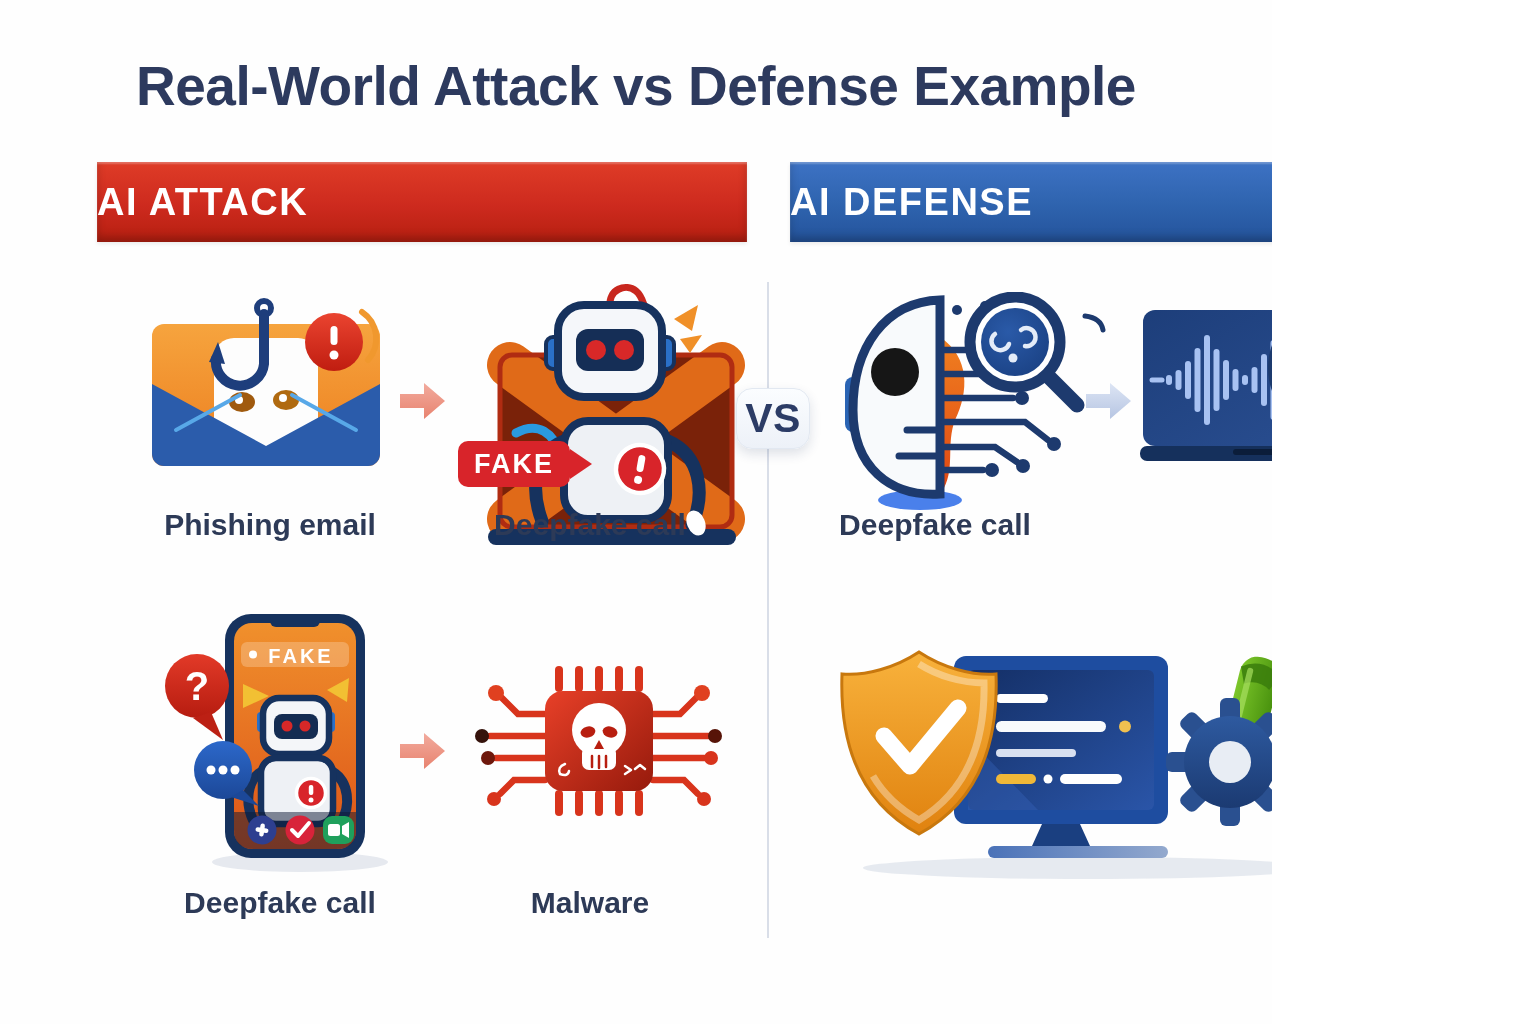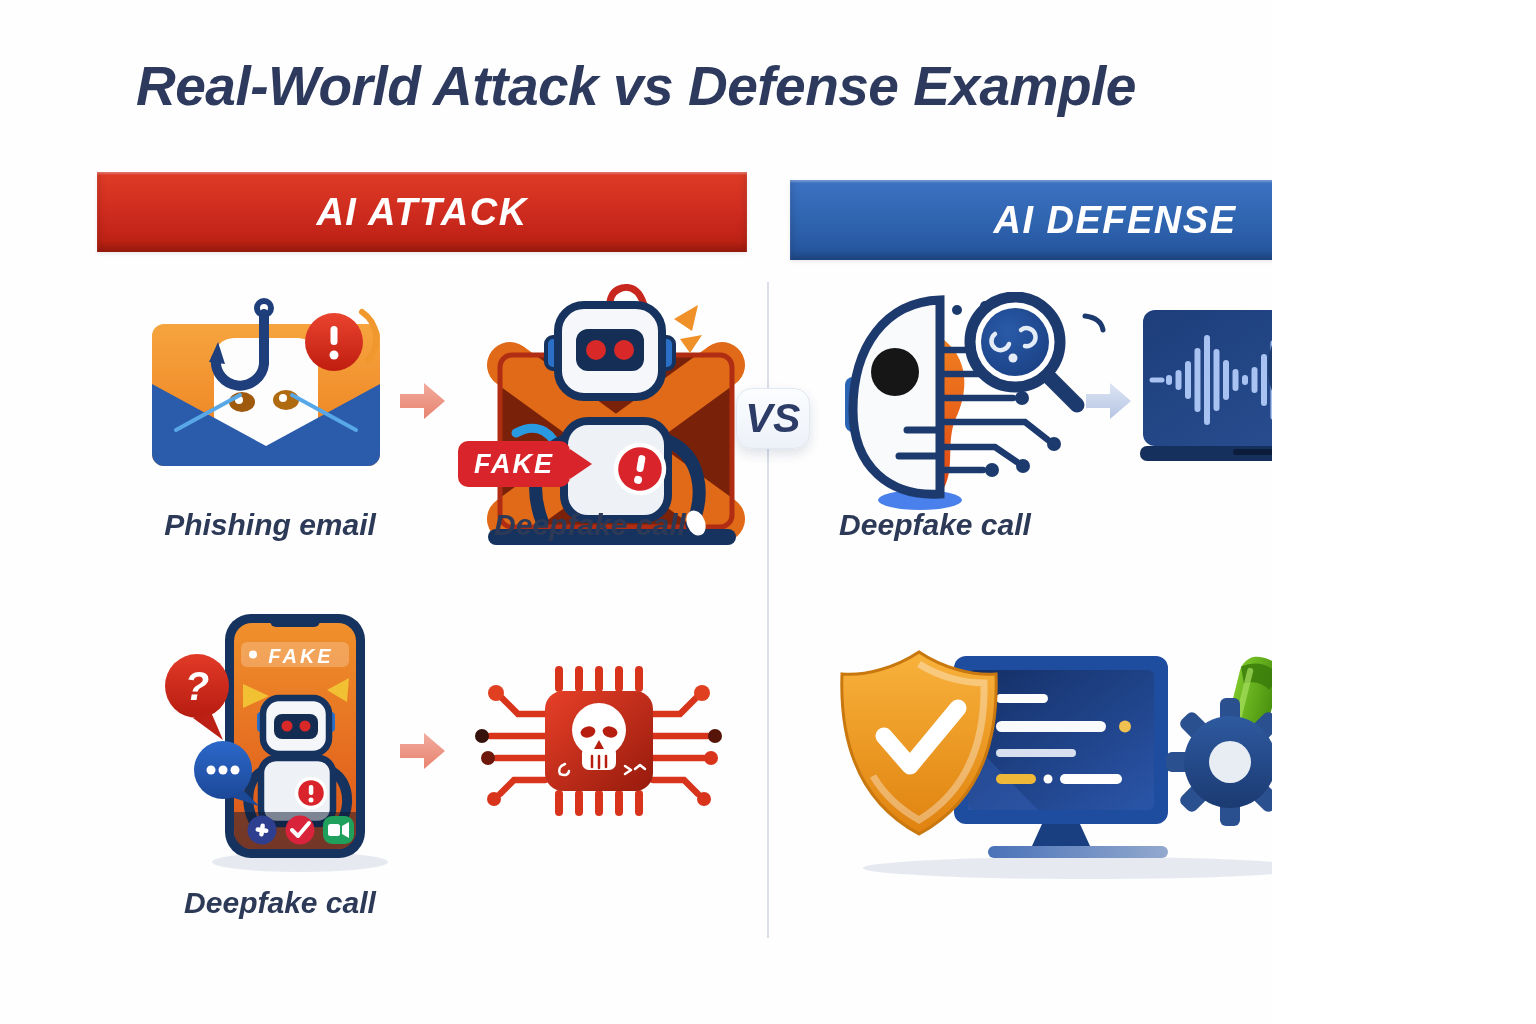--- a/index.html
+++ b/index.html
@@ -1,34 +1,33 @@
 <!DOCTYPE html>
 <html style="--color-background: #fefefe; --color-attack-red: #cd2a1e; --color-defense-blue: #2e63ae; --color-title-navy: #2d3a5e; --color-label-navy: #2d3a57; --color-arrow-salmon: #ec9384; --color-arrow-gray: #c5d2e8; --color-warning-red: #d8242a; --color-fake-badge-red: #d8242a; --color-shield-orange: #f09a28;"><head>
 <meta charset="utf-8">
 <style>
   html,body{margin:0;padding:0;background:#fff;}
   .canvas{
     position:relative;width:1272px;height:1024px;overflow:hidden;
     background:var(--color-background,#fefefe);
     font-family:"Liberation Sans",sans-serif;
-    font-style:italic;
   }
   .title{
     position:absolute;left:0;right:0;top:54px;text-align:center;
     font-size:55px;font-weight:600;letter-spacing:-0.5px;
     color:var(--color-title-navy,#2d3a5e);
   }
   .banner{
-    position:absolute;top:172px;height:80px;width:650px;
-    display:flex;align-items:center;justify-content:center;
+    position:absolute;top:162px;height:80px;width:650px;
+    display:flex;align-items:center;
     color:#fff;font-size:38px;font-weight:700;letter-spacing:1.5px;
     box-shadow:inset 0 2px 2px rgba(255,255,255,.28), inset 0 -5px 8px rgba(0,0,0,.22), 0 2px 4px rgba(0,0,0,.08);
   }
   .banner.attack{left:97px;background:linear-gradient(180deg,#df3c27 0%,var(--color-attack-red,#cd2a1e) 55%,#b61f10 100%);}
-  .banner.defense{left:790px;background:linear-gradient(180deg,#3d72c4 0%,var(--color-defense-blue,#2e63ae) 55%,#24539b 100%);margin-top:8px;}
+  .banner.defense{left:790px;background:linear-gradient(180deg,#3d72c4 0%,var(--color-defense-blue,#2e63ae) 55%,#24539b 100%);}
   .divider{position:absolute;left:767px;top:282px;width:2px;height:656px;background:#d9dee8;}
   .vs-badge{
     position:absolute;left:736px;top:388px;width:72px;height:59px;
     background:linear-gradient(180deg,#fbfdff,#edf1f8);
     border:1px solid #e2e8f1;border-radius:16px;
     box-shadow:0 5px 12px rgba(30,50,90,.14);
     display:flex;align-items:center;justify-content:center;
     font-size:41px;font-weight:700;color:#2c3c66;letter-spacing:.5px;
   }
   .item-label{
@@ -358,20 +357,21 @@
       <circle cx="131" cy="82" r="27" fill="#fff"></circle>
       <rect x="114" y="98" width="34" height="24" rx="7" fill="#fff"></rect>
       <ellipse cx="120" cy="84" rx="7.5" ry="5.5" fill="#b81e10" transform="rotate(-14 120 84)"></ellipse>
       <ellipse cx="142" cy="84" rx="7.5" ry="5.5" fill="#b81e10" transform="rotate(14 142 84)"></ellipse>
       <path d="M131,92 l-5,9 h10 z" fill="#b81e10"></path>
       <path d="M124,108 V119 M131,108 V120 M138,108 V119" stroke="#b81e10" stroke-width="2.5" stroke-linecap="round"></path>
       <path d="M97,116 q-8,3 -5,10 q8,3 9,-3" stroke="#fff" stroke-width="2.5" fill="none" stroke-linecap="round"></path>
       <path d="M157,118 l6,4 -6,4 M167,121 l5,-4 5,4" stroke="#fff" stroke-width="2.5" fill="none" stroke-linecap="round" stroke-linejoin="round"></path>
     </g>
   </svg>
+  <div class="item-label" style="left:440px;top:883px;width:300px">Malware</div>
 
   <svg class="icon" style="left:838px;top:638px" width="555" height="245" viewBox="0 0 555 245">
     <defs>
       <linearGradient id="gScreen" x1="0" y1="0" x2="1" y2="1">
         <stop offset="0" stop-color="#142f66"></stop>
           <stop offset="1" stop-color="#2a55a8"></stop>
       </linearGradient>
       <linearGradient id="gShield" x1="0" y1="0" x2="0" y2="1">
         <stop offset="0" stop-color="#f8b23c"></stop>
           <stop offset="1" stop-color="#e0820f"></stop>

